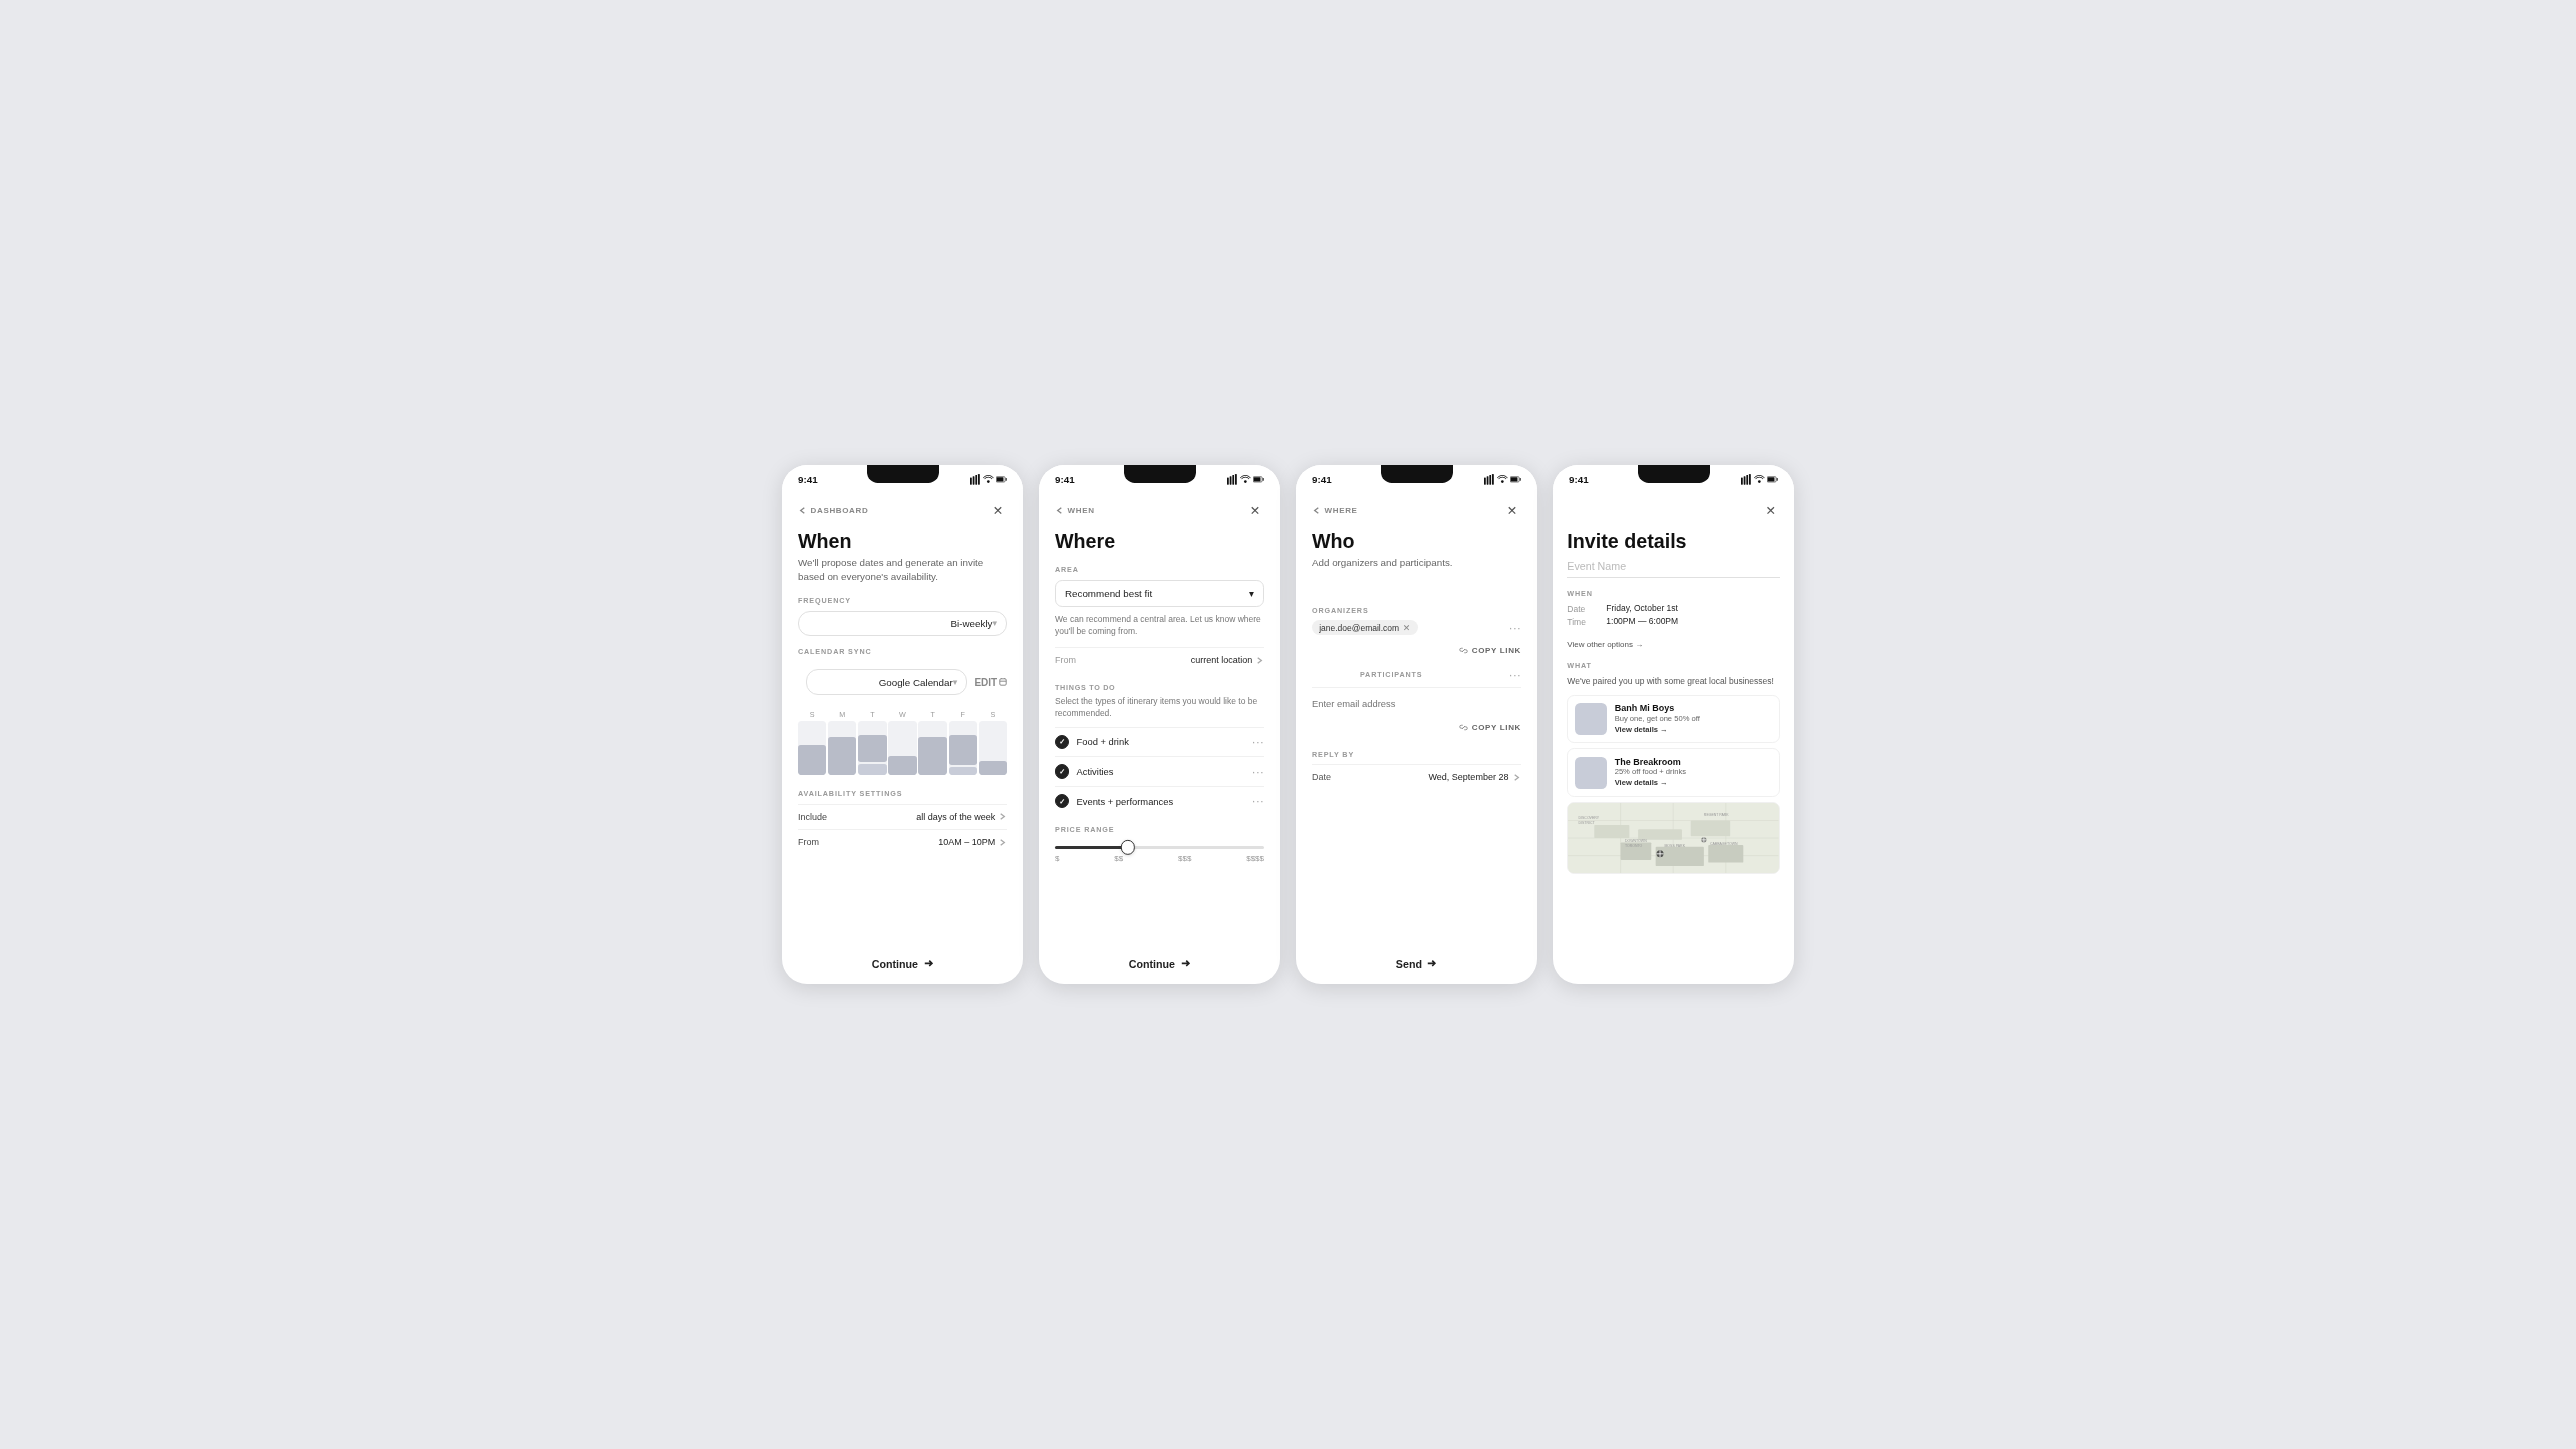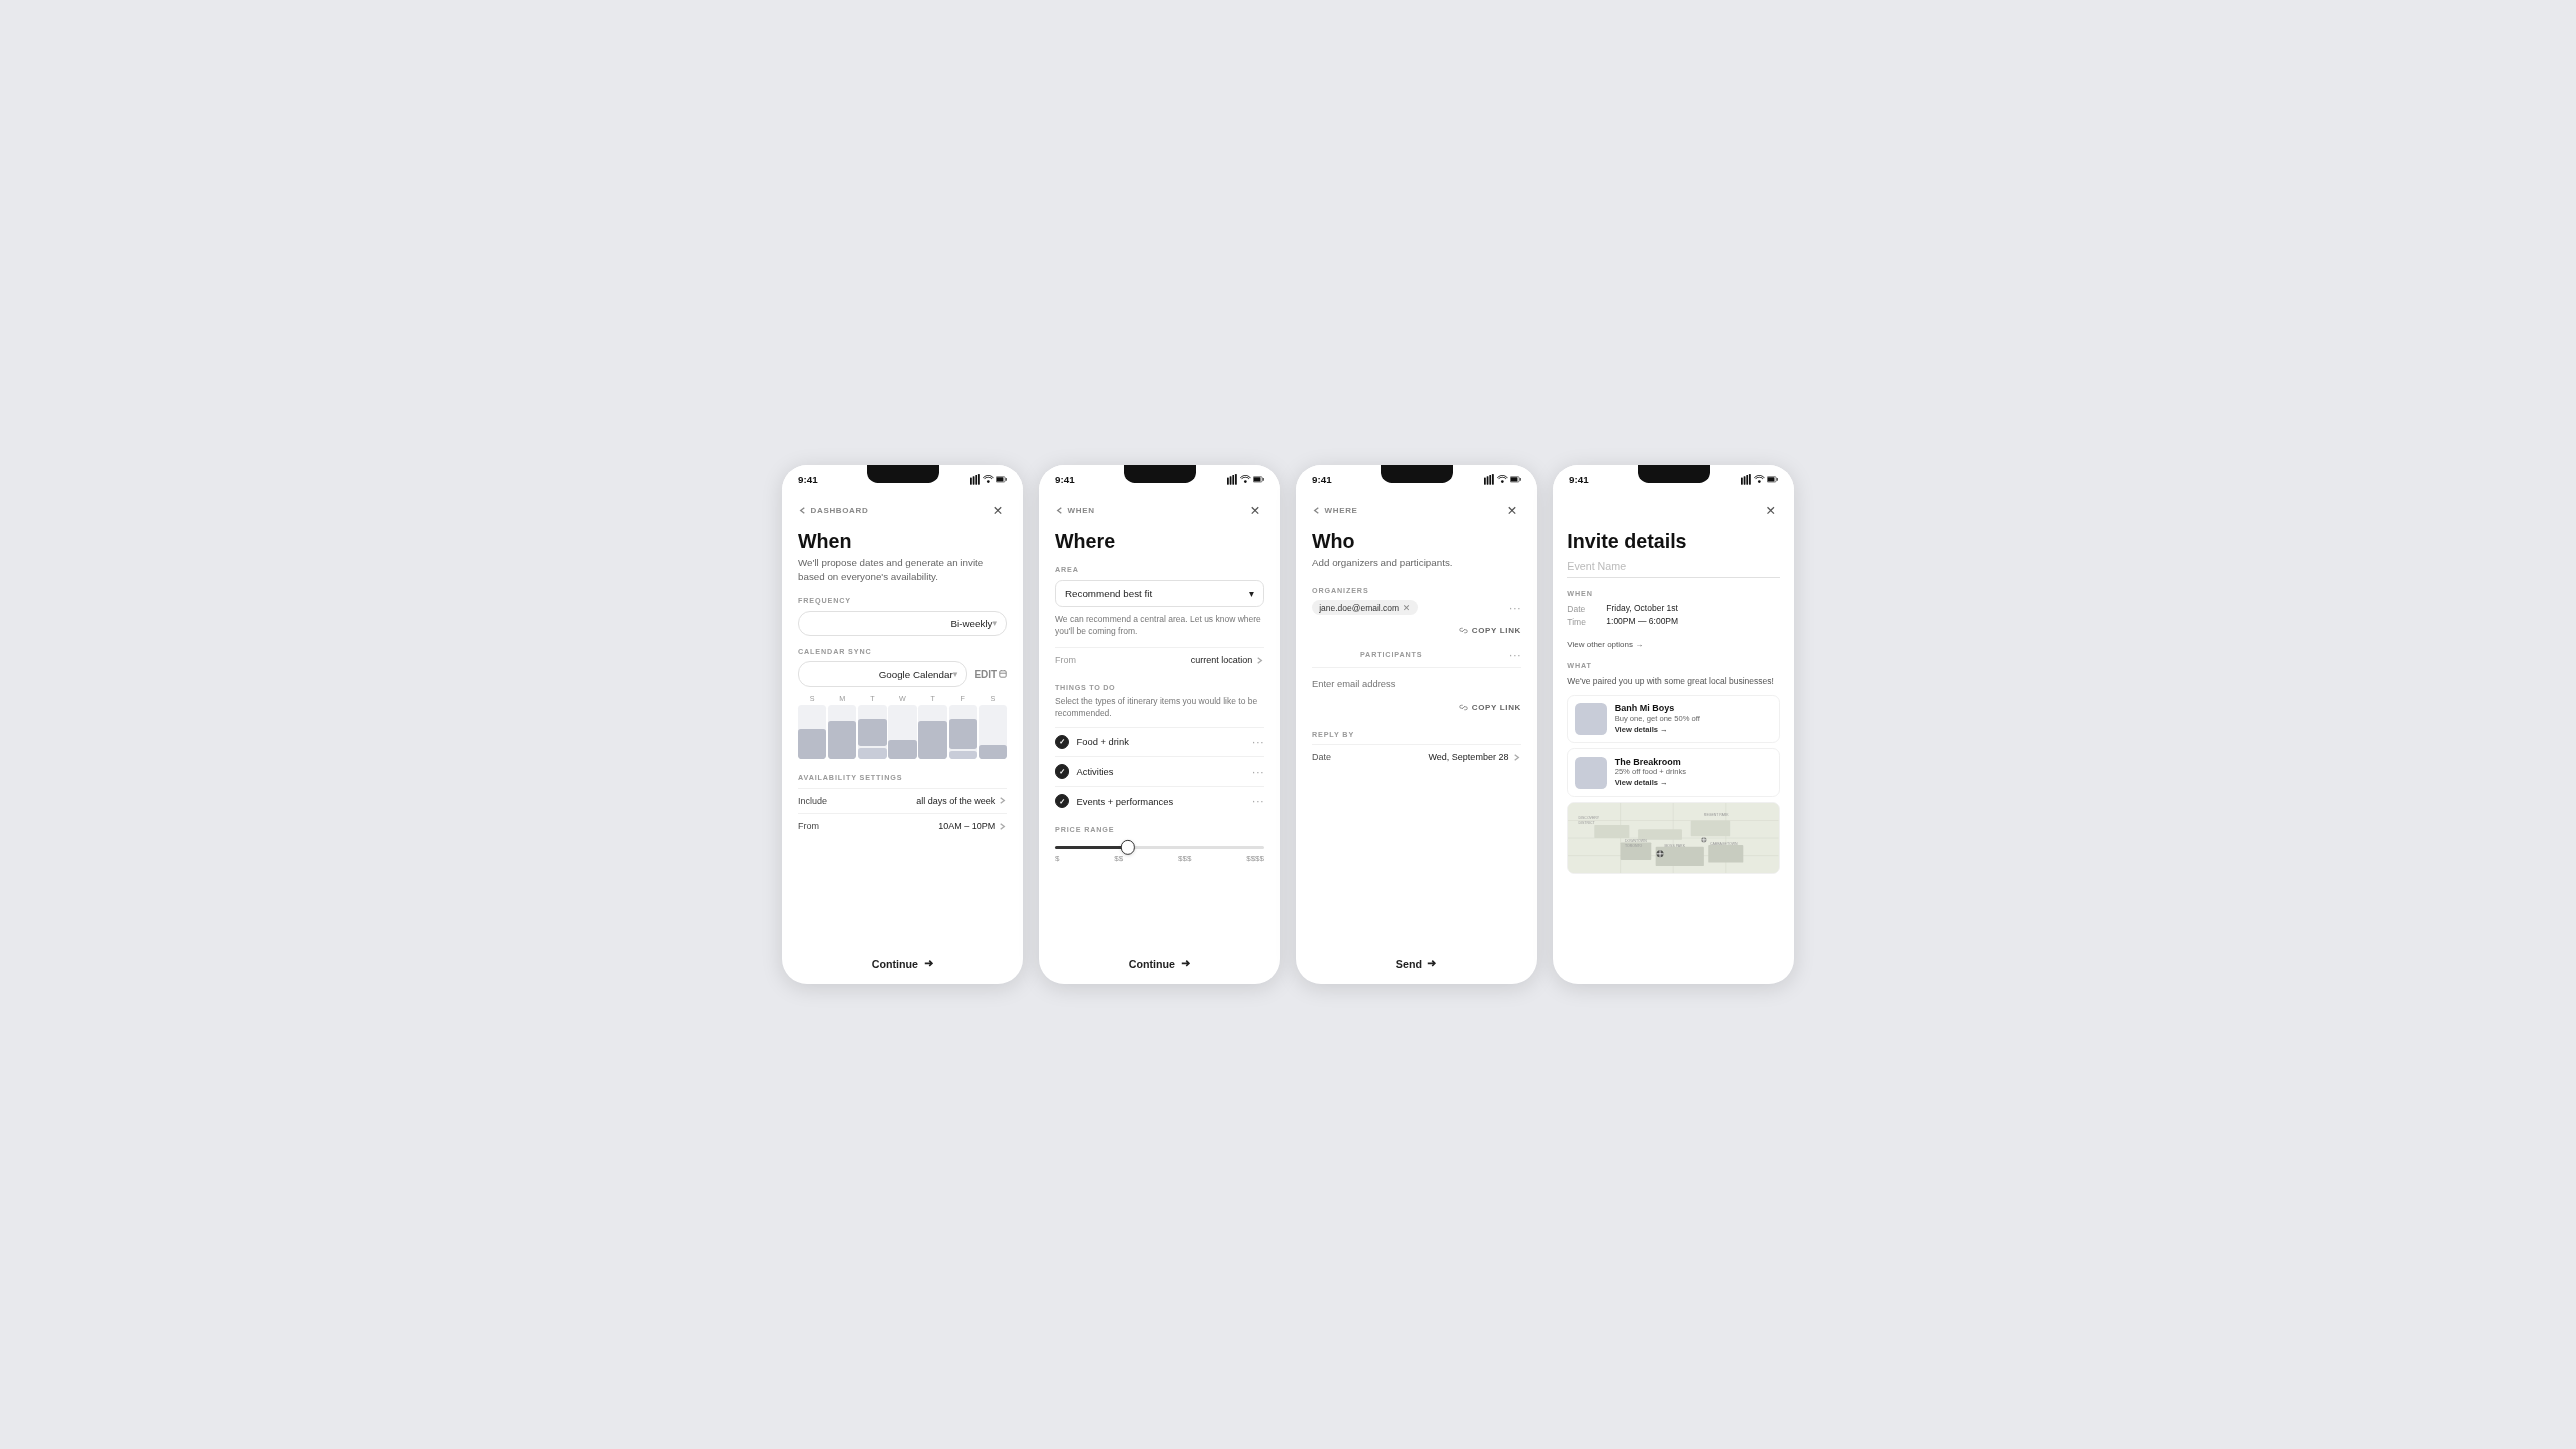--- a/index.html
+++ b/index.html
@@ -523,21 +523,21 @@
       </div>
       <div class="screen-title">When</div>
       <div class="screen-subtitle">We'll propose dates and generate an invite based on everyone's availability.</div>
       <div class="label">FREQUENCY</div>
       <div class="select-row">
         <span>Bi-weekly</span>
         <span class="chevron">▾</span>
       </div>
       <div class="label">CALENDAR SYNC</div>
       <div class="calendar-sync-row">
-        <div class="select-row" style="margin:0;flex:1;margin-right:7.2px;padding-left:16px;">
+        <div class="select-row" style="margin:8px;flex:1;margin-right:7.2px;padding-left:16px;">
           <span>Google Calendar</span>
           <span class="chevron">▾</span>
         </div>
         <div class="edit-link">
           <span>EDIT</span>
           <svg viewBox="0 0 10 10" fill="none" stroke="#888" stroke-width="1.2" width="8" height="8">
               <rect x="1" y="1" width="8" height="8" rx="1.5"></rect>
               <path d="M3 1V0M7 1V0M1 4h8"></path>
             </svg>
         </div>
@@ -742,21 +742,21 @@
         <div class="nav-back">
           <svg viewBox="0 0 10 10" fill="none" stroke="#888" stroke-width="1.5">
               <path d="M7 2L3 5L7 8"></path>
             </svg>
           <span>WHERE</span>
         </div>
         <div class="close-btn">✕</div>
       </div>
       <div class="screen-title">Who</div>
       <div class="screen-subtitle">Add organizers and participants.</div>
-      <div class="label" style="margin-top:3px;">ORGANIZERS</div>
+      <div class="label" style="margin-top:23px;">ORGANIZERS</div>
       <div class="org-row">
         <div class="email-tag">
           <span>jane.doe@email.com</span>
           <span class="email-tag-x">✕</span>
         </div>
         <span style="color:#aaa;font-size:12.5px;cursor:pointer;">···</span>
       </div>
       <div class="copy-link-row">
         <svg viewBox="0 0 12 12" fill="none" stroke="#888" stroke-width="1.2" width="9" height="9">
             <path d="M4 8L8 4M5 3H3a2 2 0 000 4h2M7 9h2a2 2 0 000-4H7"></path>

